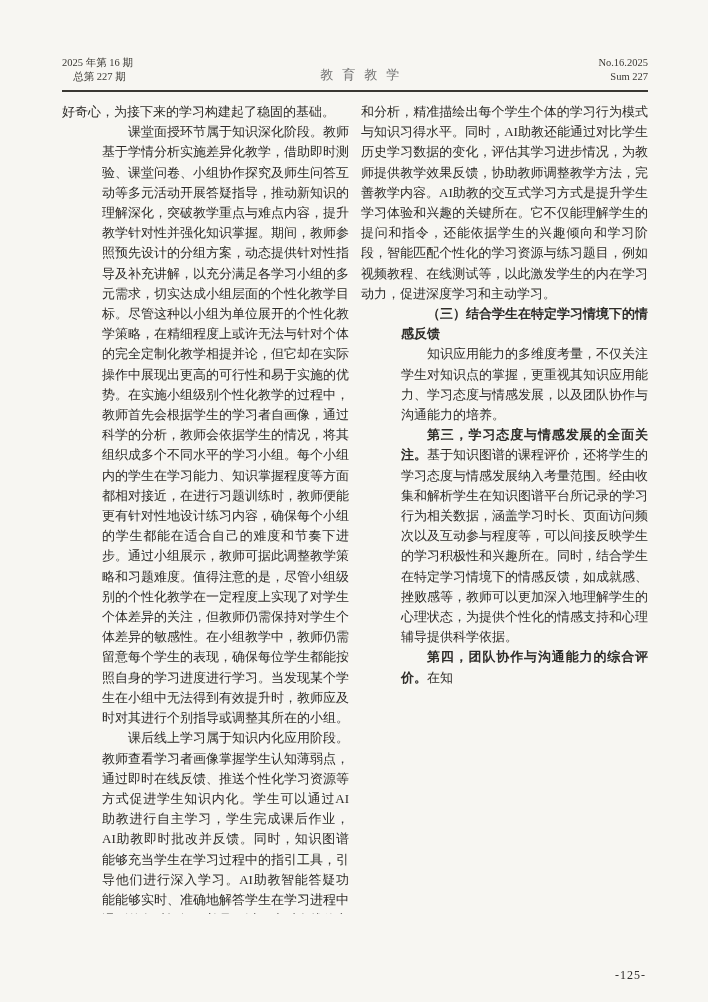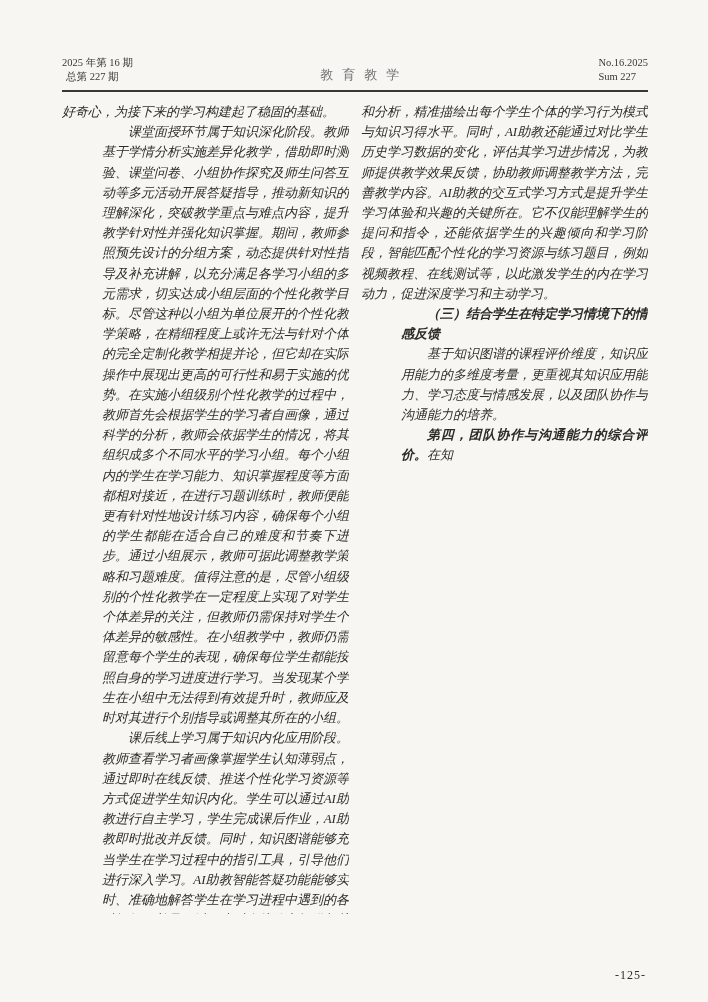--- a/index.html
+++ b/index.html
@@ -18,44 +18,44 @@
   }
   
   .header {
     display: flex;
     align-items: flex-end;
     justify-content: space-between;
     padding-bottom: 6px;
     border-bottom: 2px solid #3a3833;
   }
   .issue-left { font-size: 10.5px; line-height: 14px; color: #3a3833; }
-  .issue-left .l2 { padding-left: 4px; }
+  .issue-left .l2 { padding-left: 4px; text-align: center; }
   .journal-title {
     font-size: 13px;
     letter-spacing: 9px;
     padding-left: 9px; 
     color: #737373;
     transform: translateX(-6px);
   }
-  .issue-right { font-size: 10.5px; line-height: 14px; color: #3a3833; }
+  .issue-right { font-size: 10.5px; line-height: 14px; text-align: right; color: #3a3833; }
   
   .columns {
     display: flex;
     gap: 12px;
     margin-top: 10px;
   }
   .col {
     flex: 1 1 0;
     height: 812px;
     overflow: hidden;
     font-size: 13px;
     line-height: 20.2px;
     text-align: justify;
   }
-  .col p { margin: 0; font-style: italic; }
+  .col p { margin: 0; }
   .col p.indent { text-indent: 2em; margin-left: 40px; }
   .col p.bold { font-weight: bold; }
   .col p b { font-weight: bold; }
   
   .footer {
     position: absolute;
     right: 62px;
     top: 968px;
     font-size: 12px;
     letter-spacing: 1px;
@@ -81,20 +81,21 @@
 
   <div class="columns">
     <div class="col">
         <p class="">好奇心，为接下来的学习构建起了稳固的基础。</p>
         <p class="indent">课堂面授环节属于知识深化阶段。教师基于学情分析实施差异化教学，借助即时测验、课堂问卷、小组协作探究及师生问答互动等多元活动开展答疑指导，推动新知识的理解深化，突破教学重点与难点内容，提升教学针对性并强化知识掌握。期间，教师参照预先设计的分组方案，动态提供针对性指导及补充讲解，以充分满足各学习小组的多元需求，切实达成小组层面的个性化教学目标。尽管这种以小组为单位展开的个性化教学策略，在精细程度上或许无法与针对个体的完全定制化教学相提并论，但它却在实际操作中展现出更高的可行性和易于实施的优势。在实施小组级别个性化教学的过程中，教师首先会根据学生的学习者自画像，通过科学的分析，教师会依据学生的情况，将其组织成多个不同水平的学习小组。每个小组内的学生在学习能力、知识掌握程度等方面都相对接近，在进行习题训练时，教师便能更有针对性地设计练习内容，确保每个小组的学生都能在适合自己的难度和节奏下进步。通过小组展示，教师可据此调整教学策略和习题难度。值得注意的是，尽管小组级别的个性化教学在一定程度上实现了对学生个体差异的关注，但教师仍需保持对学生个体差异的敏感性。在小组教学中，教师仍需留意每个学生的表现，确保每位学生都能按照自身的学习进度进行学习。当发现某个学生在小组中无法得到有效提升时，教师应及时对其进行个别指导或调整其所在的小组。</p>
         <p class="indent">课后线上学习属于知识内化应用阶段。教师查看学习者画像掌握学生认知薄弱点，通过即时在线反馈、推送个性化学习资源等方式促进学生知识内化。学生可以通过AI助教进行自主学习，学生完成课后作业，AI助教即时批改并反馈。同时，知识图谱能够充当学生在学习过程中的指引工具，引导他们进行深入学习。AI助教智能答疑功能能够实时、准确地解答学生在学习进程中遇到的各种疑问，并且可以24小时在线值守提供相关的例题和解析，从而帮助学生及时消除疑惑，巩固知识点。这种即时反馈机制不仅提升了学生的学习效率，还提升了他们的自主学习能力和应对问题的能力。AI助教可通过对学生在学习平台上产生的海量数据进行深度挖掘</p>
       </div>
     <div class="col">
         <p class="">和分析，精准描绘出每个学生个体的学习行为模式与知识习得水平。同时，AI助教还能通过对比学生历史学习数据的变化，评估其学习进步情况，为教师提供教学效果反馈，协助教师调整教学方法，完善教学内容。AI助教的交互式学习方式是提升学生学习体验和兴趣的关键所在。它不仅能理解学生的提问和指令，还能依据学生的兴趣倾向和学习阶段，智能匹配个性化的学习资源与练习题目，例如视频教程、在线测试等，以此激发学生的内在学习动力，促进深度学习和主动学习。</p>
         <p class="indent bold">（三）结合学生在特定学习情境下的情感反馈</p>
-        <p class="indent">基于知识图谱的课程评价维度，知识应用能力的多维度考量，更重视其知识应用能力、学习态度与情感发展，以及团队协作与沟通能力的培养。</p>
+        <p class="indent">知识应用能力的多维度考量，不仅关注学生对知识点的掌握，更重视其知识应用能力、学习态度与情感发展，以及团队协作与沟通能力的培养。</p>
+        <p class="indent"><b>第三，学习态度与情感发展的全面关注。</b>基于知识图谱的课程评价，还将学生的学习态度与情感发展纳入考量范围。经由收集和解析学生在知识图谱平台所记录的学习行为相关数据，涵盖学习时长、页面访问频次以及互动参与程度等，可以间接反映学生的学习积极性和兴趣所在。同时，结合学生在特定学习情境下的情感反馈，如成就感、挫败感等，教师可以更加深入地理解学生的心理状态，为提供个性化的情感支持和心理辅导提供科学依据。</p>
         <p class="indent"><b>第四，团队协作与沟通能力的综合评价。</b>在知</p>
       </div>
   </div>
 
   <div class="footer">-125-</div>
 
 </div>
 
 </body></html>

